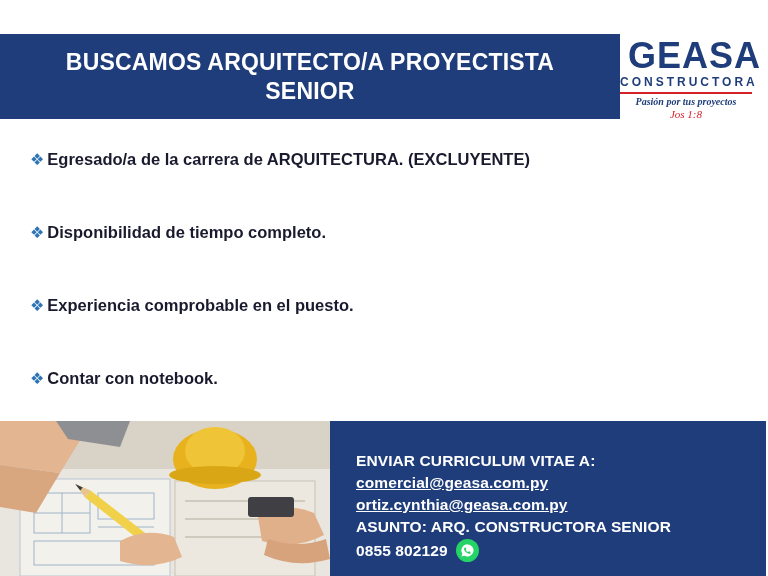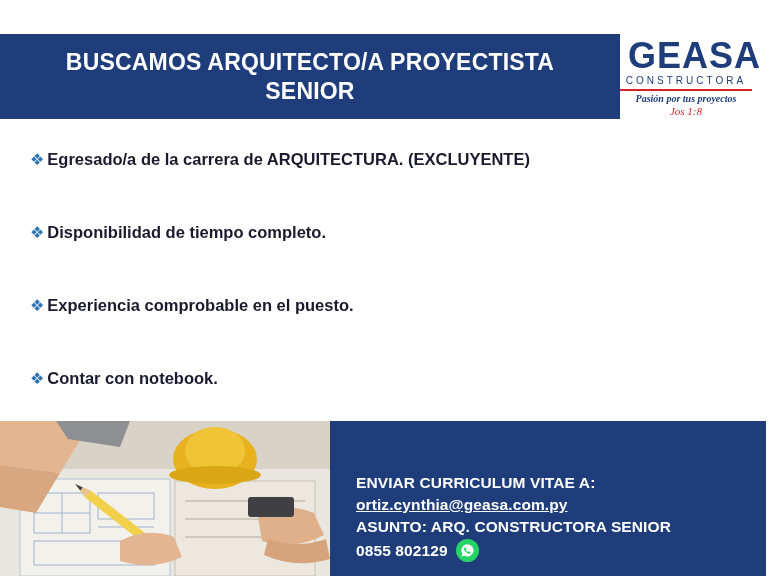--- a/index.html
+++ b/index.html
@@ -61,22 +61,22 @@
     font-size: 36px;
     font-weight: bold;
     color: #1f3d7a;
     letter-spacing: 1px;
     line-height: 1;
     position: relative;
     display: inline-block;
     margin-left: 8px;
   }
   .logo-sub {
-    font-size: 10px;
-    font-weight: normal;
+    font-size: 12px;
+    font-weight: bold;
     color: #1f3d7a;
     letter-spacing: 3px;
     margin-top: 1px;
   }
   .logo-rule {
     width: 100%;
     height: 2px;
     background: #d6212a;
     margin: 3px 0 2px 0;
   }
@@ -252,20 +252,21 @@
         </g>
 
         <path d="M120 120 q26 -14 54 -4 l8 20 q-30 14 -62 4 z" fill="#e3b591"></path>
 
         <rect x="248" y="76" width="46" height="20" rx="3" fill="#3f3f44"></rect>
       </svg>
     </div>
 
     <div class="footer-text">
       <div class="f-line">ENVIAR CURRICULUM VITAE A:</div>
+      <div class="f-line underline">comercial@geasa.com.py</div>
       <div class="f-line underline">ortiz.cynthia@geasa.com.py</div>
       <div class="f-line">ASUNTO: ARQ. CONSTRUCTORA SENIOR</div>
       <div class="phone-row">
         <span class="f-line">0855 802129</span>
         <span class="wa-icon">
           <svg width="15" height="15" viewBox="0 0 24 24" aria-hidden="true">
             <path fill="#ffffff" d="M12 2.2A9.7 9.7 0 0 0 3.6 16.9L2.3 21.7l4.95-1.3A9.7 9.7 0 1 0 12 2.2zm5.2 13.6c-.23.64-1.35 1.24-1.86 1.29-.5.05-.96.24-3.23-.67-2.72-1.07-4.44-3.79-4.57-3.97-.13-.18-1.09-1.45-1.09-2.76 0-1.31.69-1.96.93-2.22.25-.27.54-.34.72-.34h.52c.17 0 .39-.06.61.47.23.55.78 1.9.85 2.04.07.13.11.29.02.47-.09.18-.13.29-.26.45l-.39.45c-.13.13-.26.27-.11.53.14.26.64 1.06 1.38 1.72.95.84 1.75 1.1 2 1.23.25.13.4.11.54-.07.14-.18.62-.73.79-.98.17-.25.34-.21.57-.13.23.09 1.47.7 1.72.82.25.13.42.2.48.3.06.11.06.63-.17 1.27z"></path>
           </svg>
         </span>
       </div>

